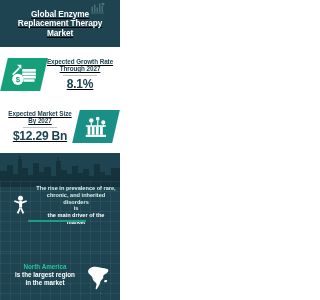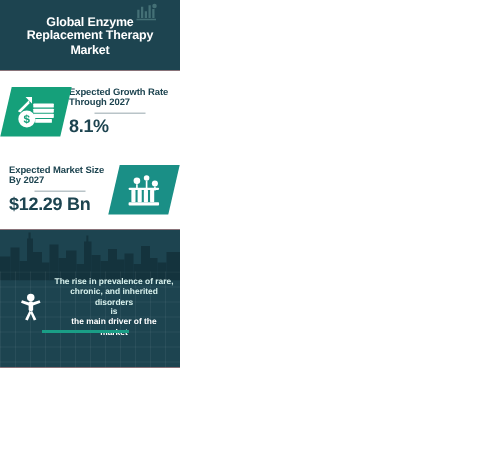--- a/index.html
+++ b/index.html
@@ -3,21 +3,21 @@
 <meta charset="utf-8">
 <style>
   * { margin:0; padding:0; box-sizing:border-box; }
   html,body { width:120px; height:300px; }
   body {
     font-family:"Liberation Sans", sans-serif;
     background:#ffffff;
     overflow:hidden;
     position:relative;
   }
-  #infographic { position:relative; width:120px; height:245px; overflow:hidden; background:#ef4444; }
+  #infographic { position:relative; width:120px; height:300px; overflow:hidden; background:#ef4444;text-decoration:underline; }
 
   
   .header {
     position:relative;
     height:47px;
     background:#1d4450;
     padding:4px 6px 3px 6px;
     display:flex;
     align-items:center;
     justify-content:center;
@@ -50,21 +50,21 @@
     width:40px; height:33px;
     flex:0 0 40px;
     transform:skewX(-13deg);
     display:flex; align-items:center; justify-content:center;
     position:relative;
   }
   .para-green { background:#15a07a; }
   .para-teal  { background:#1a8f86; }
   .para > svg { transform:skewX(13deg); }
 
-  .card-txt { flex:1; padding:0 2px; }
+  .card-txt { flex:1; text-align:center; padding:0 2px; }
   .card-label {
     color:#1d4450;
     font-size:6.3px;
     font-weight:bold;
     line-height:7.4px;
     letter-spacing:-0.05px;
   }
   .rule {
     width:34px; height:1px;
     background:#b9c4c8;

